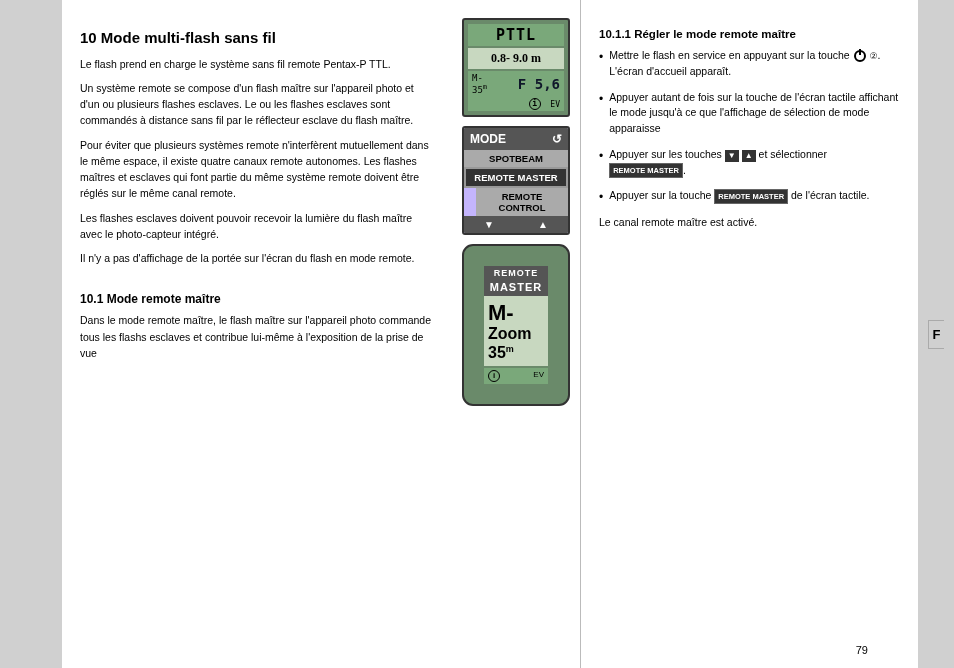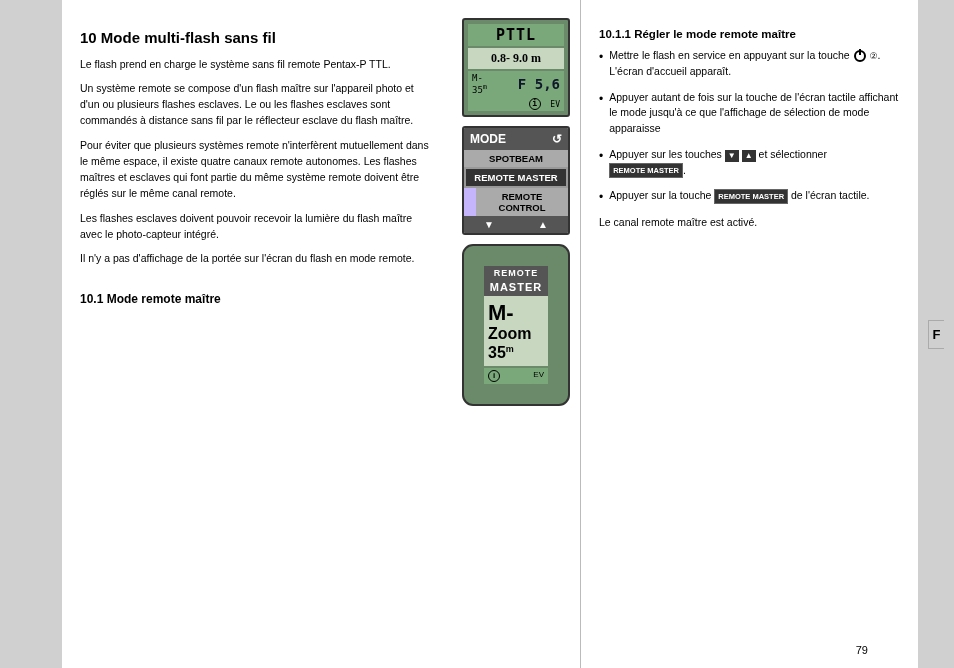--- a/index.html
+++ b/index.html
@@ -405,20 +405,21 @@
 
     <div class="section-title">10 Mode multi-flash sans fil</div>
 
     <p class="body-text">Le flash prend en charge le système sans fil remote Pentax-P TTL.</p>
     <p class="body-text">Un système remote se compose d'un flash maître sur l'appareil photo et d'un ou plusieurs flashes esclaves. Le ou les flashes esclaves sont commandés à distance sans fil par le réflecteur esclave du flash maître.</p>
     <p class="body-text">Pour éviter que plusieurs systèmes remote n'interfèrent mutuellement dans le même espace, il existe quatre canaux remote autonomes. Les flashes maîtres et esclaves qui font partie du même système remote doivent être réglés sur le même canal remote.</p>
     <p class="body-text">Les flashes esclaves doivent pouvoir recevoir la lumière du flash maître avec le photo-capteur intégré.</p>
     <p class="body-text">Il n'y a pas d'affichage de la portée sur l'écran du flash en mode remote.</p>
 
     <div class="subsection-title">10.1 Mode remote maître</div>
+    <p class="body-text">Dans le mode remote maître, le flash maître sur l'appareil photo commande tous les flashs esclaves et contribue lui-même à l'exposition de la prise de vue</p>
 
   </div>
 
   <div class="device-column">
 
     <div class="lcd-display">
       <div class="lcd-pttl">PTTL</div>
       <div class="lcd-range">0.8- 9.0 m</div>
       <div class="lcd-bottom-row">
         <span class="lcd-zoom">

